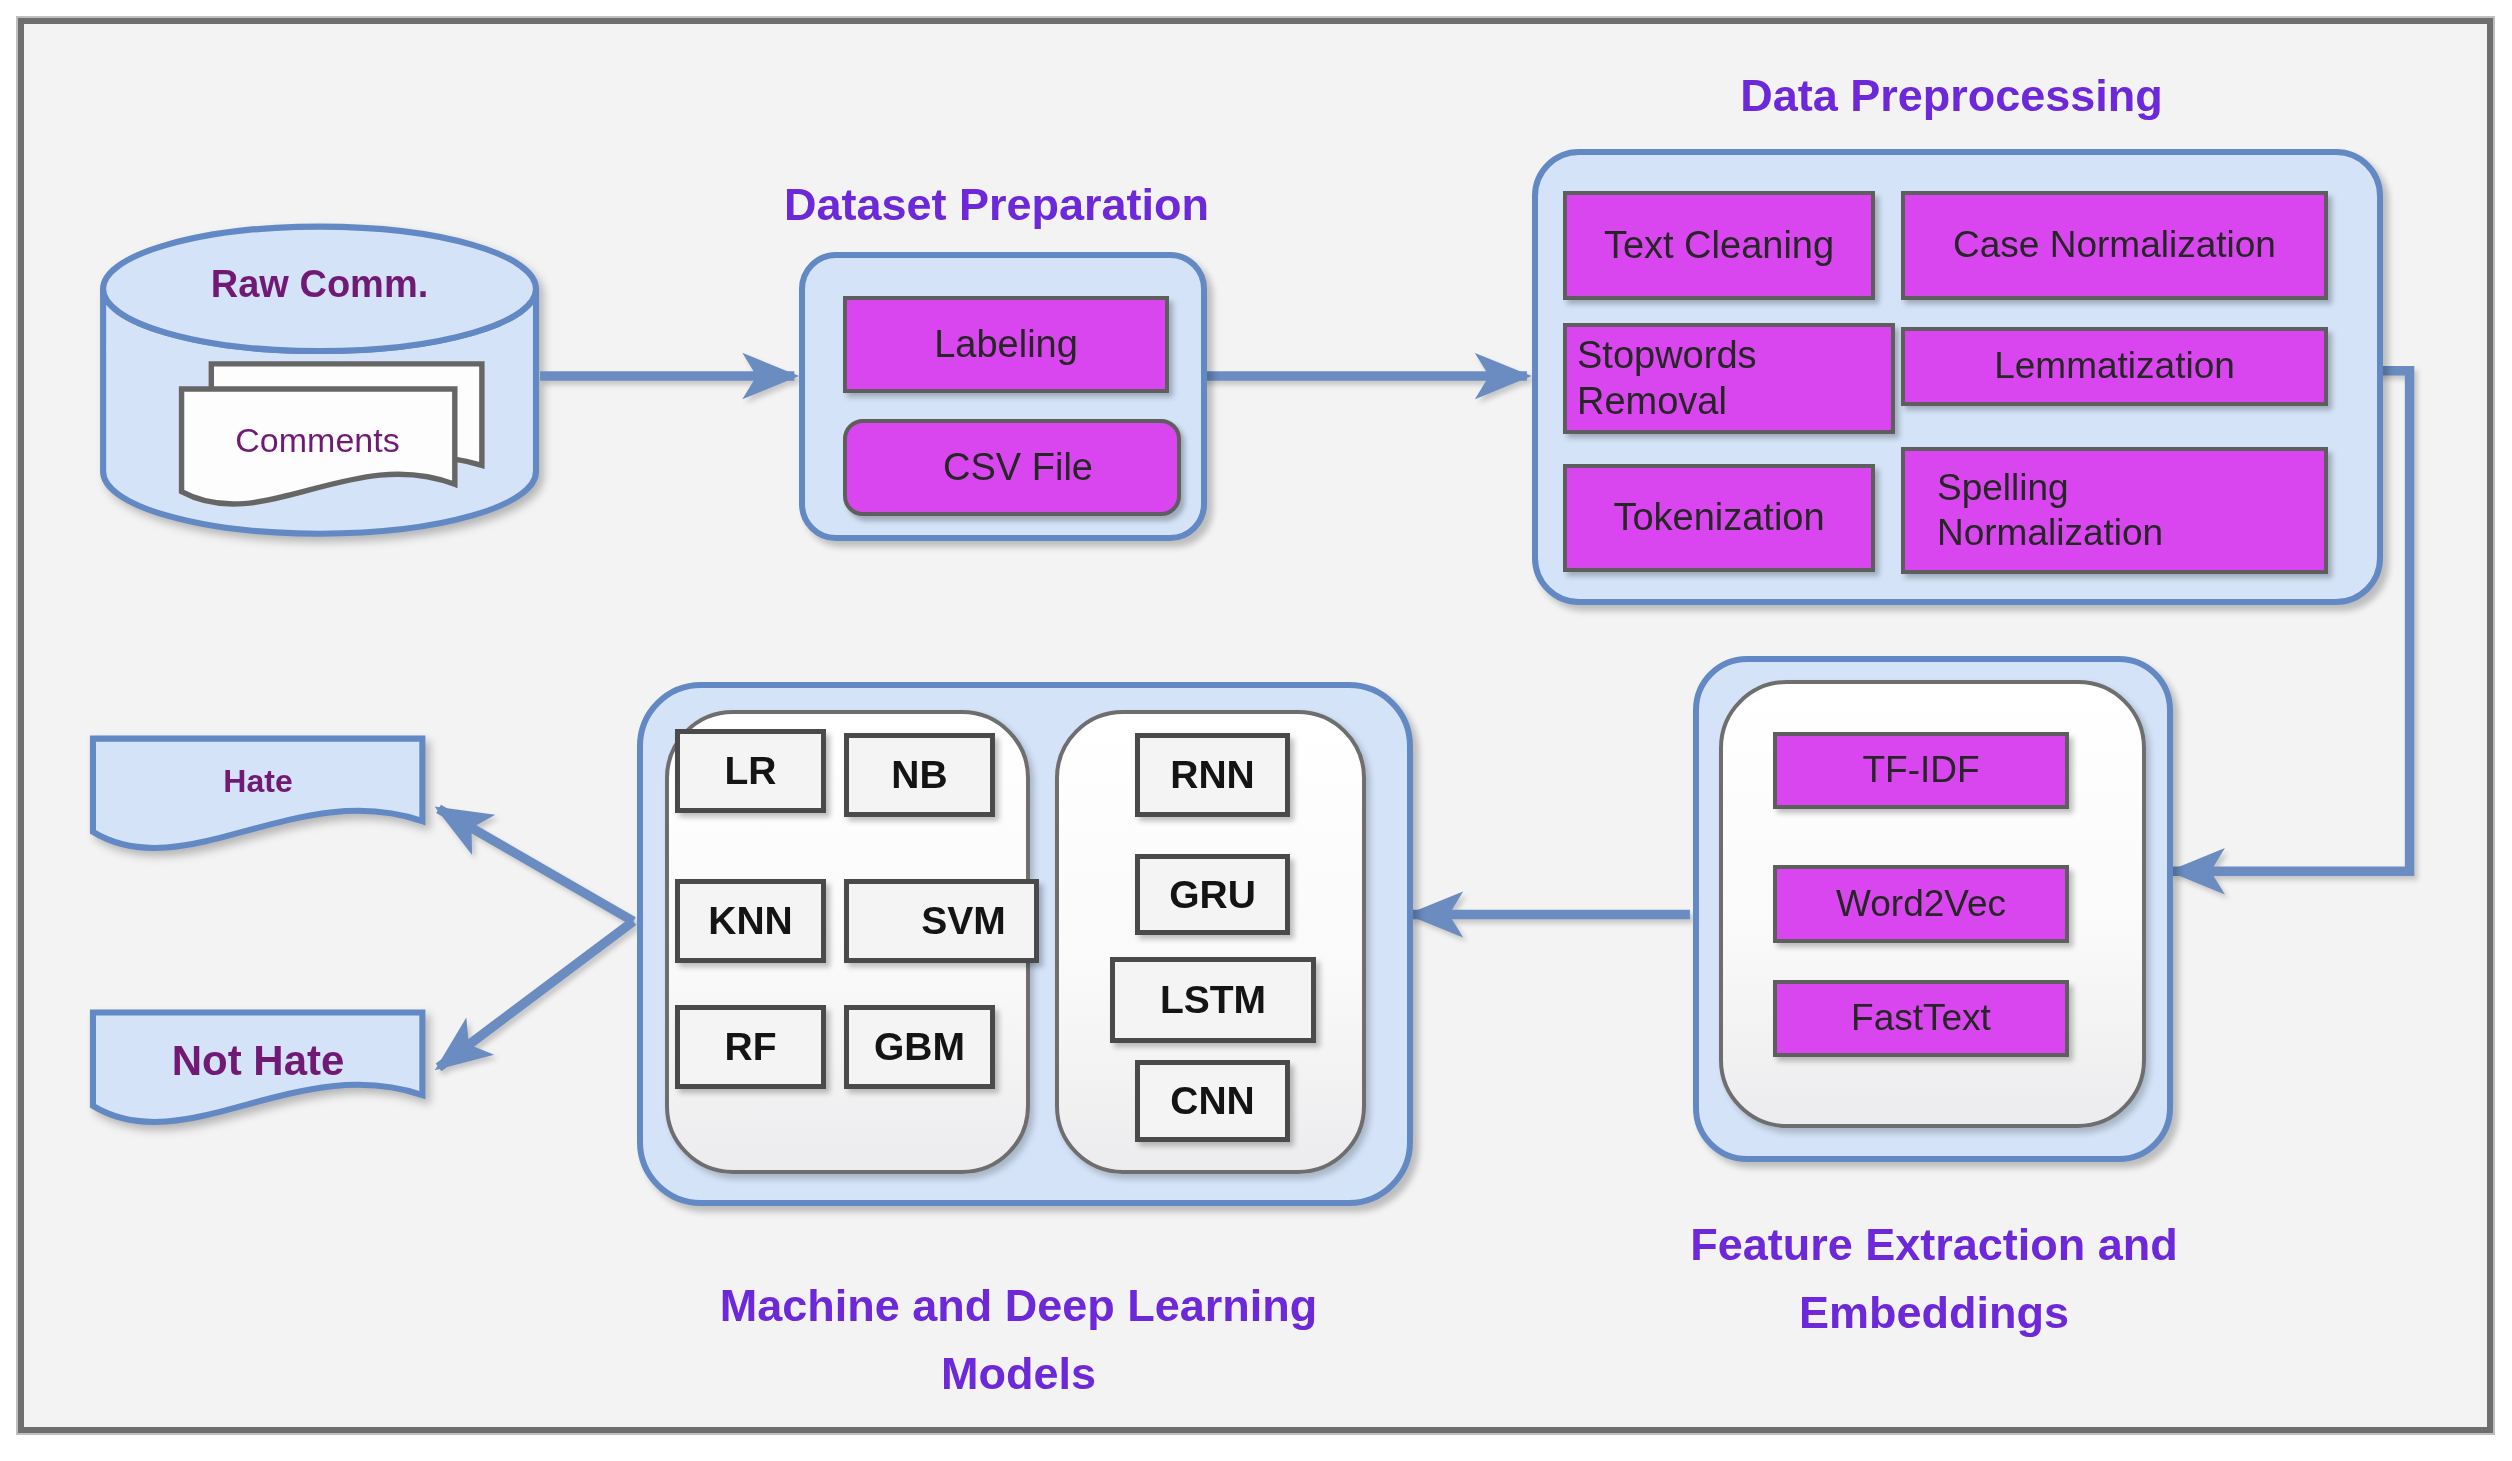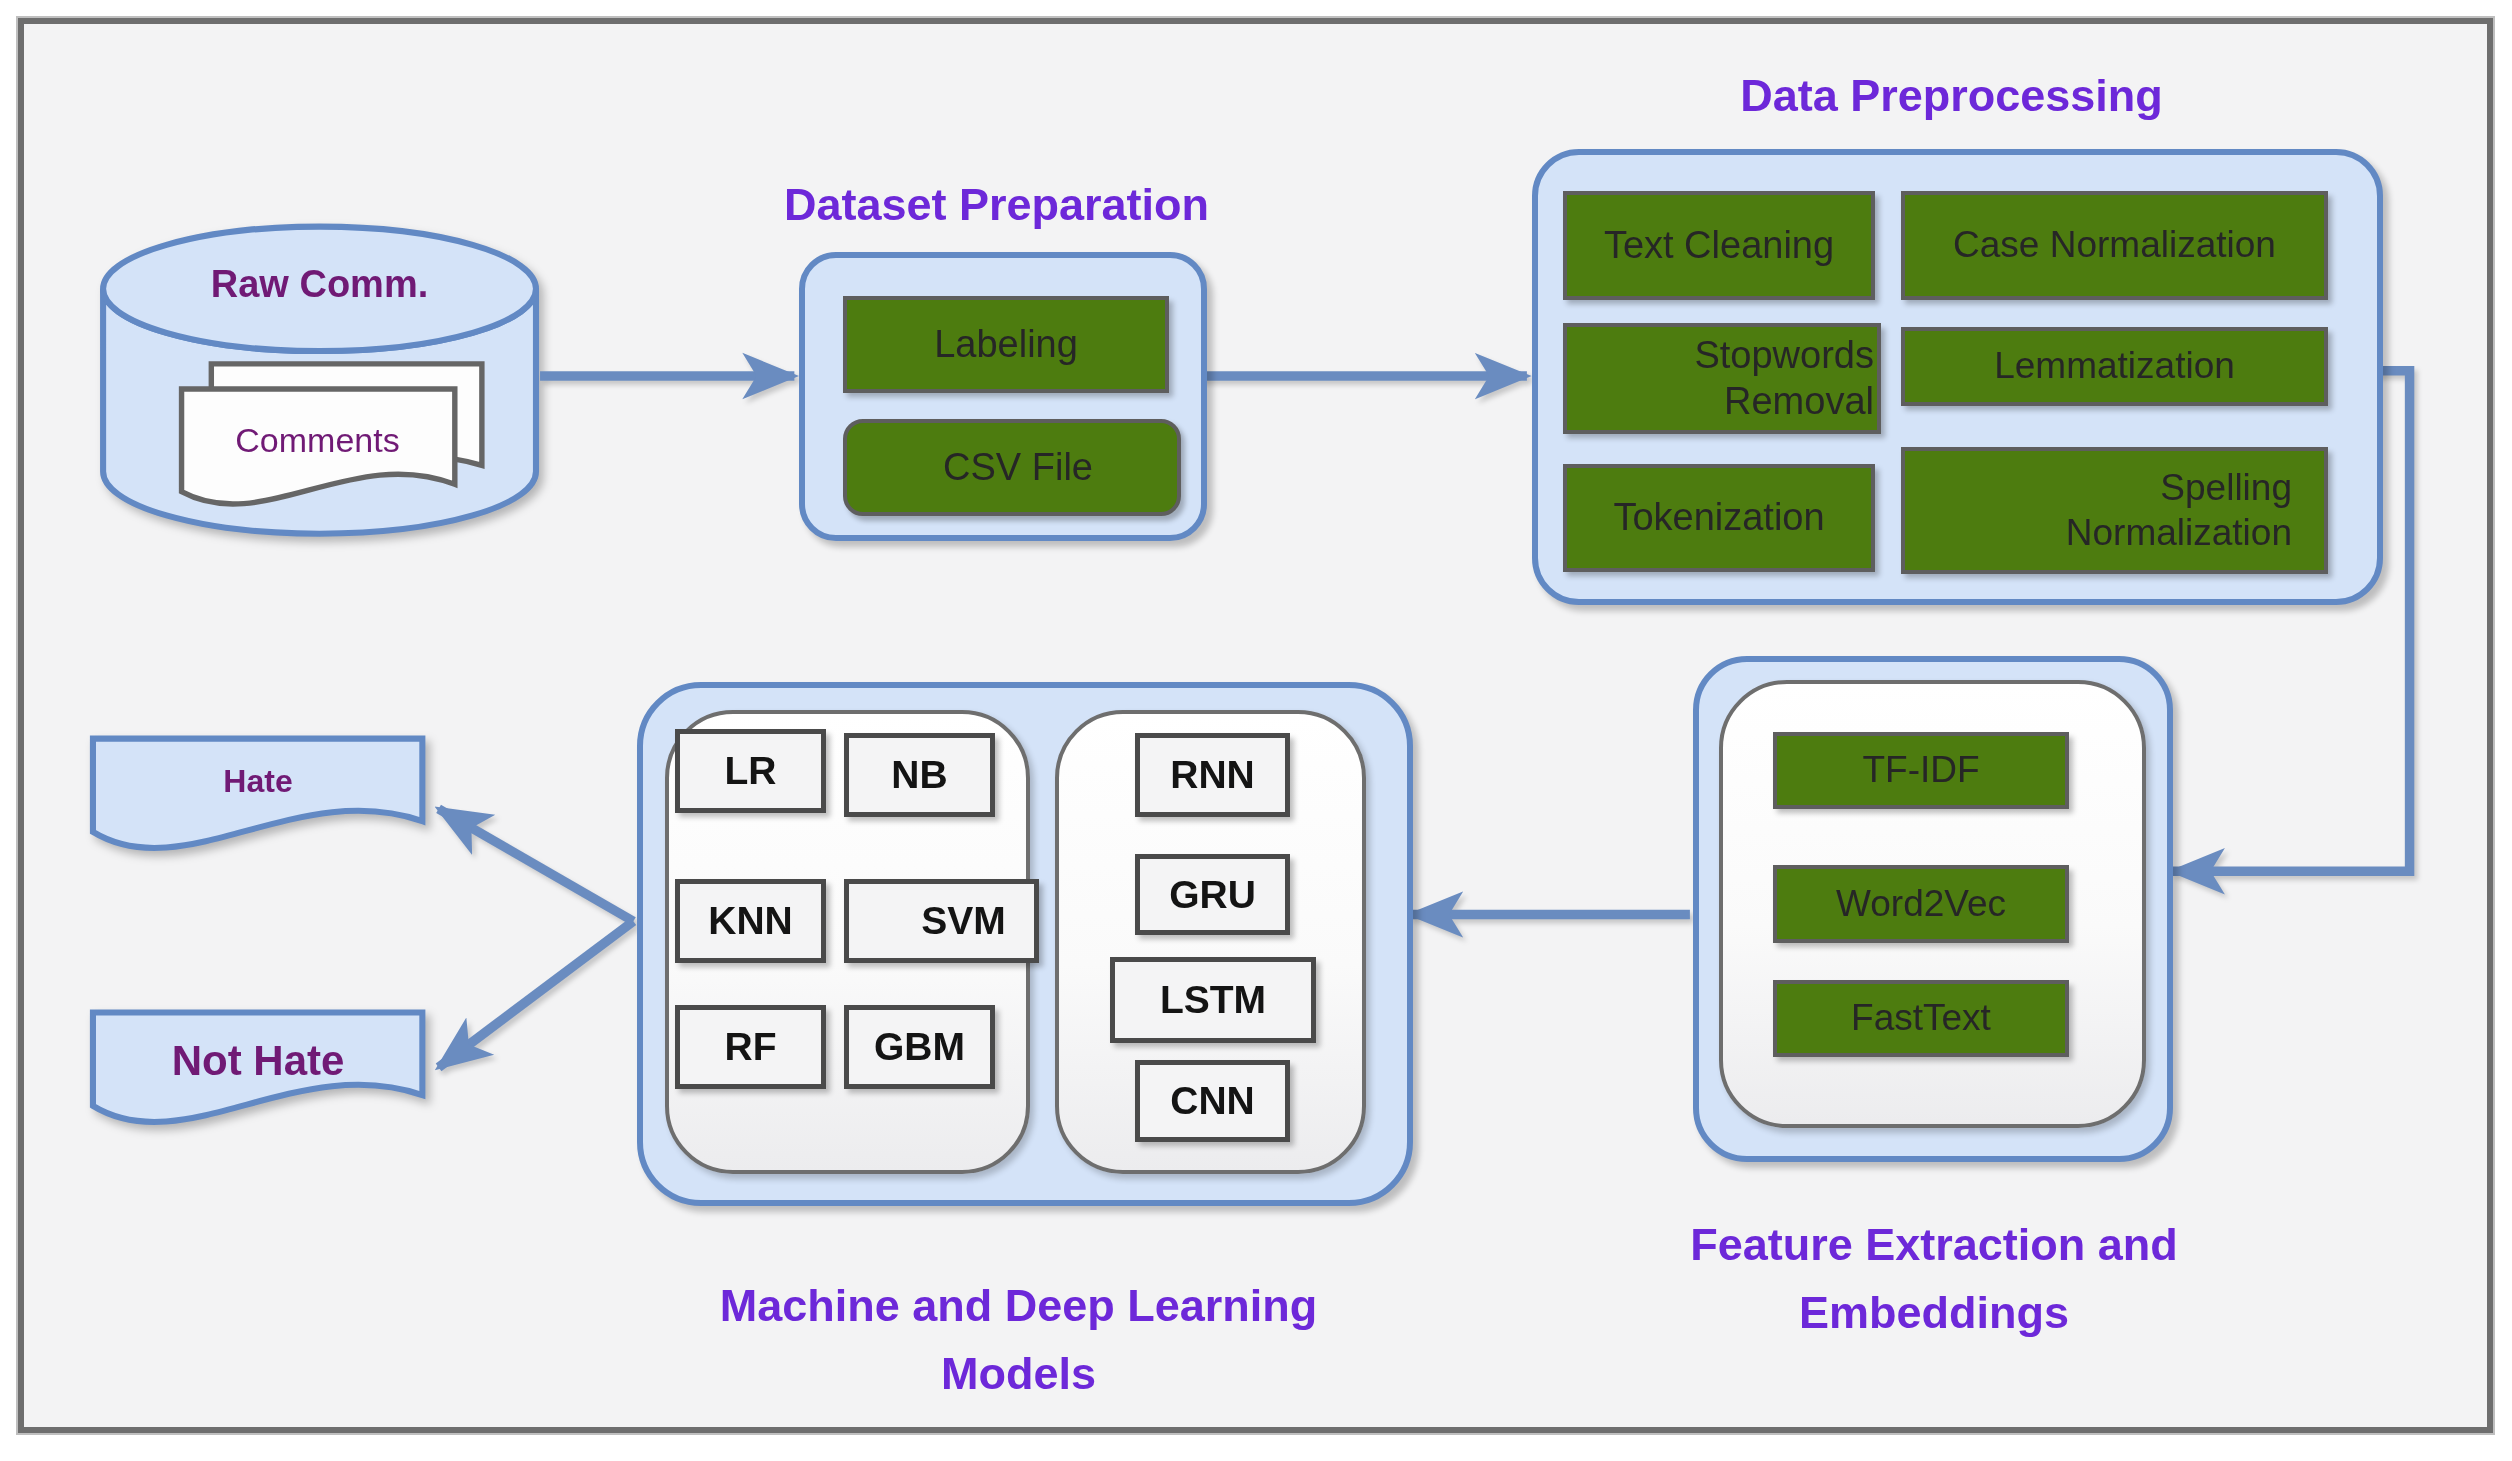--- a/index.html
+++ b/index.html
@@ -30,22 +30,22 @@
   .panel{
     position:absolute;
     background:linear-gradient(180deg,#ffffff 0%,#fafafa 55%,#ececee 100%);
     border:4.7px solid #6e6e6e;
     border-radius:68px;
     box-shadow:4px 4.7px 6px rgba(0,0,0,0.20);
   }
   .gbox{
     position:absolute;
     display:flex;align-items:center;justify-content:center;
-    text-align:right;
-    background:#4d7c0f;
+    text-align:left;
+    background:#d946ef;
     border:4.7px solid #5e5e5e;
     box-shadow:4px 4.7px 5.4px rgba(0,0,0,0.25);
     font-size:38px;line-height:1.2;color:#262626;
   }
   .gbox.small{font-size:37px;}
   .mbox{
     position:absolute;
     display:flex;align-items:center;justify-content:center;
     text-align:center;
     background:#f4f4f5;
@@ -106,21 +106,21 @@
 
   <div class="title nowrap" style="left:729px;top:171px;width:535px;">Dataset Preparation</div>
   <div class="cbox" style="left:799px;top:252px;width:396px;height:277px;border-radius:37px;"></div>
   <div class="gbox" style="left:843px;top:296px;width:318px;height:89px;">Labeling</div>
   <div class="gbox round" style="left:843px;top:419px;width:318px;height:89px;">CSV File</div>
 
   <div class="title nowrap" style="left:1681px;top:62px;width:541px;">Data Preprocessing</div>
   <div class="cbox" style="left:1532px;top:149px;width:839px;height:444px;border-radius:47px;"></div>
   <div class="gbox" style="left:1563px;top:191px;width:304px;height:101px;">Text Cleaning</div>
   <div class="gbox small" style="left:1901px;top:191px;width:419px;height:101px;">Case Normalization</div>
-  <div class="gbox" style="left:1563px;top:323px;width:304px;height:103px;padding:0 3px;">Stopwords Removal</div>
+  <div class="gbox" style="left:1563px;top:323px;width:304px;height:103px;padding:0 10px;">Stopwords Removal</div>
   <div class="gbox small" style="left:1901px;top:327px;width:419px;height:71px;">Lemmatization</div>
   <div class="gbox" style="left:1563px;top:464px;width:304px;height:100px;">Tokenization</div>
   <div class="gbox small" style="left:1901px;top:447px;width:419px;height:119px;padding:0 32px;box-sizing:content-box;width:355px;">Spelling Normalization</div>
 
   <div class="cbox" style="left:1693px;top:656px;width:468px;height:494px;border-radius:54px;"></div>
   <div class="panel" style="left:1719px;top:680px;width:419px;height:440px;"></div>
   <div class="gbox small" style="left:1773px;top:732px;width:288px;height:69px;">TF-IDF</div>
   <div class="gbox small" style="left:1773px;top:865px;width:288px;height:70px;">Word2Vec</div>
   <div class="gbox small" style="left:1773px;top:980px;width:288px;height:69px;">FastText</div>
   <div class="title" style="left:1643px;top:1211px;width:582px;">Feature Extraction and Embeddings</div>

